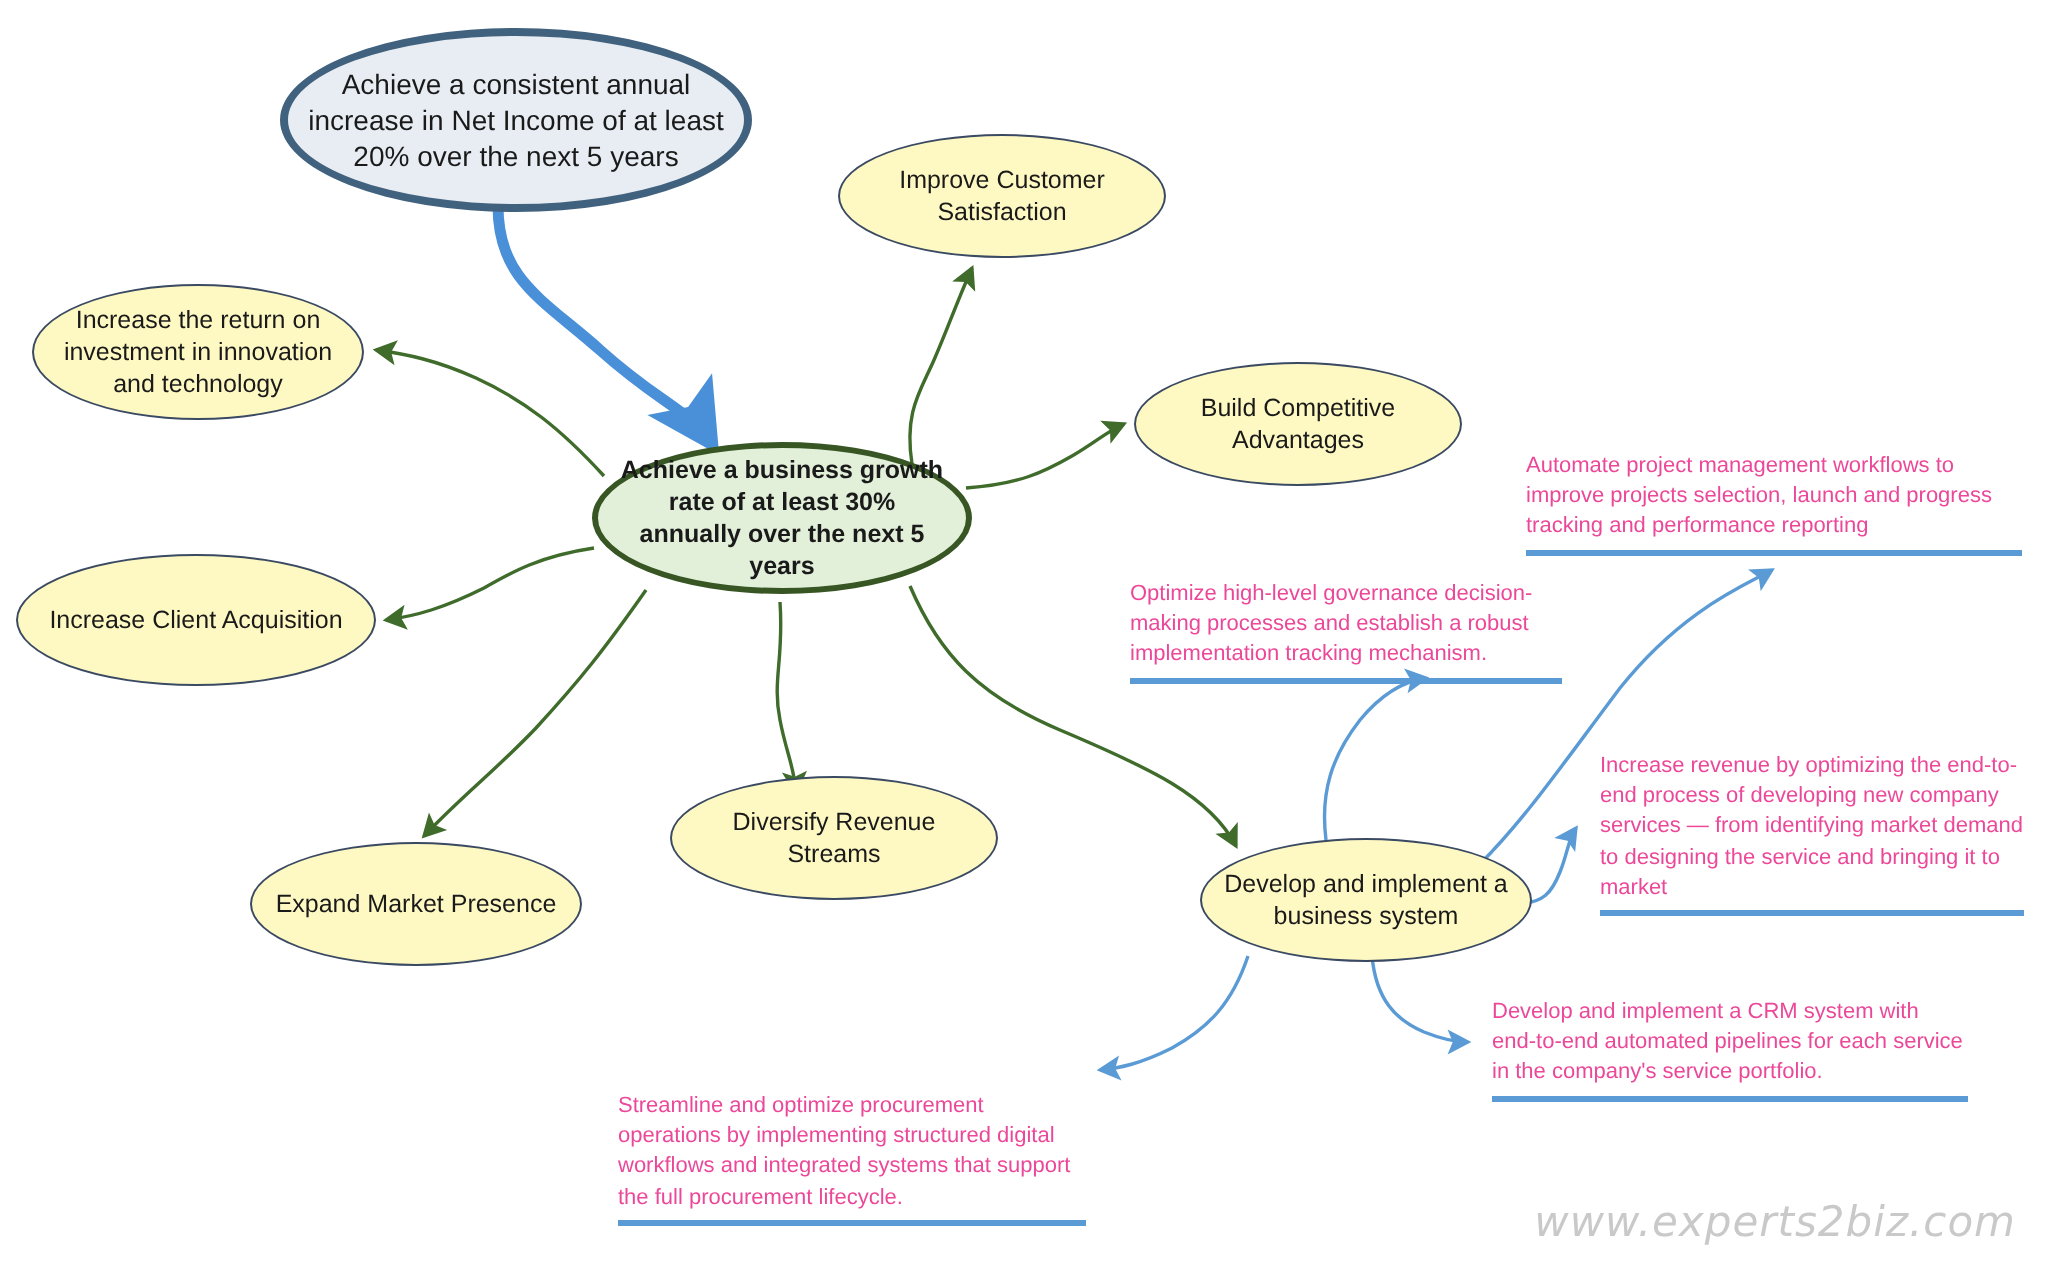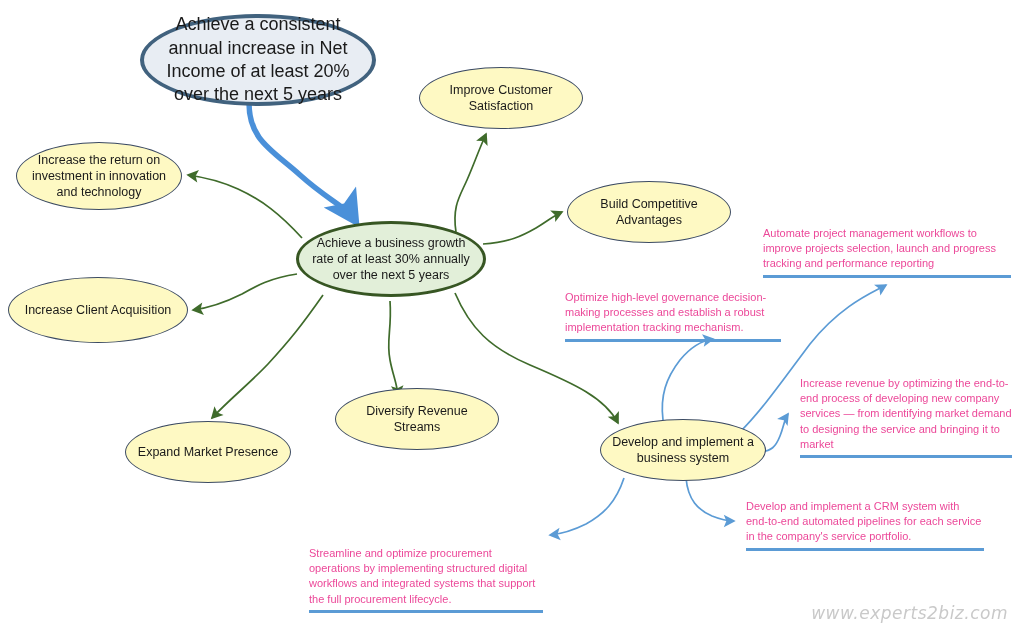--- a/index.html
+++ b/index.html
@@ -33,26 +33,27 @@
     border-radius: 50%;
     color: #1a1a1a;
     line-height: 1.30;
     padding: 4px 10px;
   }
   .node span { display: block; width: 100%; }
 
   .node-goal {
     background: #e8edf3;
     border: 4px solid #41627e;
-    font-size: 18px;
+    font-size: 14px;
   }
   .node-center {
     background: #e2efd9;
     border: 3px solid #375623;
     font-size: 12.5px;
+    font-weight: bold;
   }
   .node-obj {
     background: #fef9c3;
     border: 1.6px solid #3b4a63;
     font-size: 12.5px;
   }
 
   .annotation {
     position: absolute;
     font-size: 11px;
@@ -66,21 +67,21 @@
     background: #5b9bd5;
     margin-top: 3px;
   }
 
   .watermark {
     position: absolute;
     right: 16px;
     bottom: 10px;
     font-family: "DejaVu Sans", sans-serif;
     font-style: italic;
-    font-size: 17px;
+    font-size: 21px;
     color: #c9c9c9;
     letter-spacing: 0.5px;
   }
 </style>
 </head>
 <body>
 
 <div id="canvas">
 
   <svg id="edges" viewBox="0 0 1024 633">

